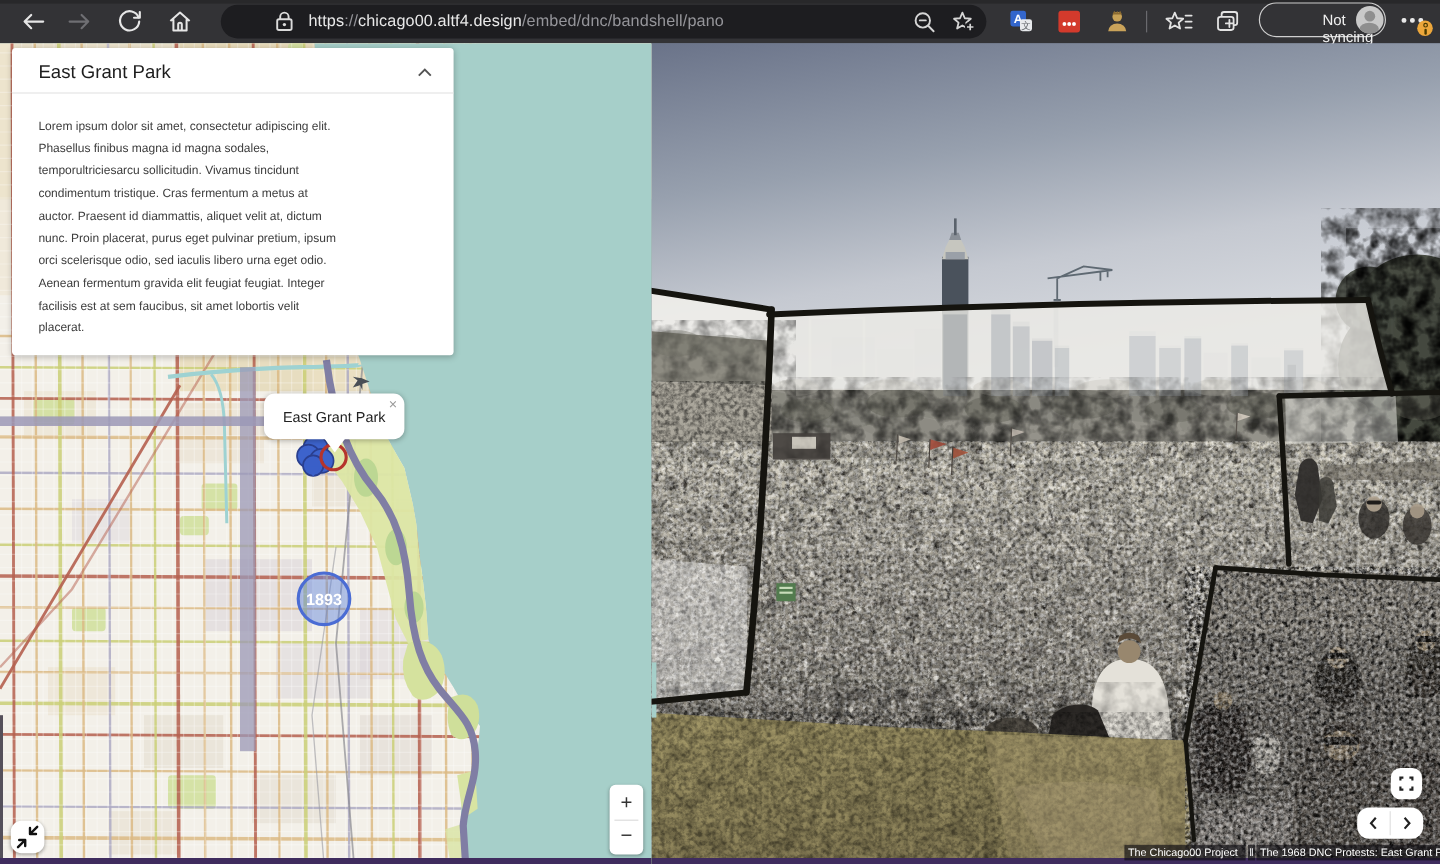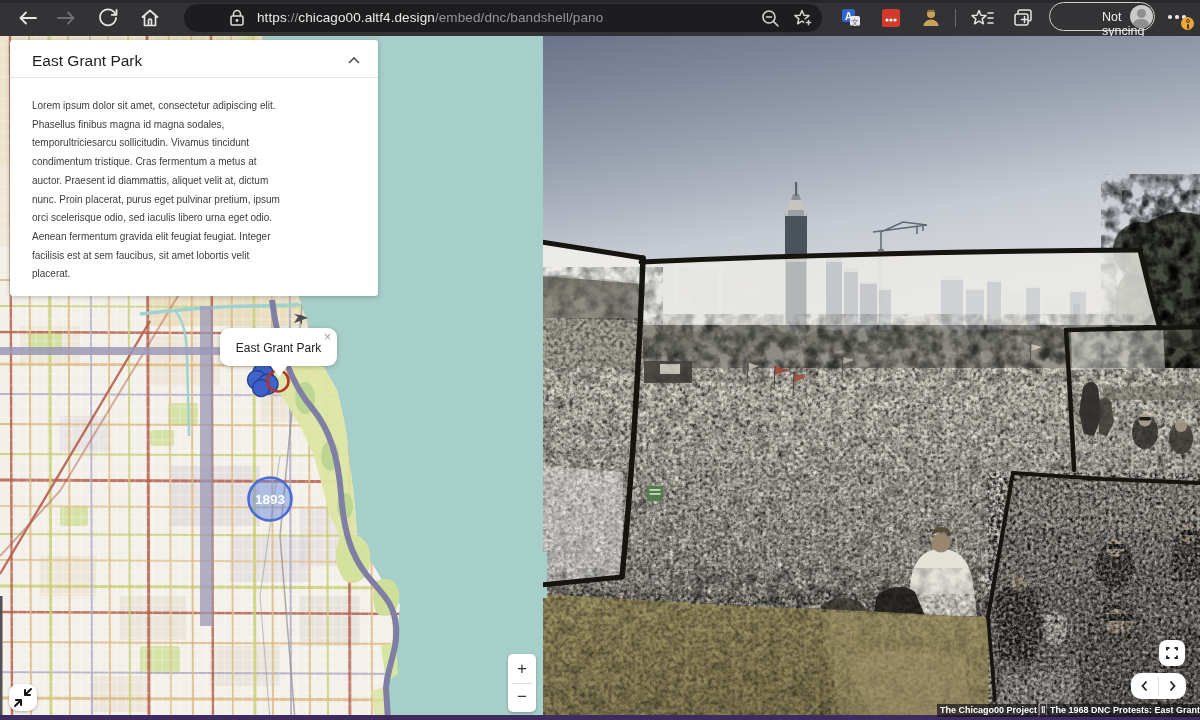--- a/index.html
+++ b/index.html
@@ -34,21 +34,21 @@
   
   .mapbtn { position:absolute; background:#fff; box-shadow:0 1px 3px rgba(0,0,0,0.3); }
   #zoomctl { left:508px; top:654px; width:28px; height:58px; border-radius:5px; }
   #zoomctl .zc { position:absolute; left:0; width:28px; text-align:center; font-size:17px; color:#333; }
   #zoomctl .sep { position:absolute; left:4px; top:29px; width:20px; height:1px; background:#ddd; }
   #collapse { left:9px; top:684px; width:28px; height:27px; border-radius:9px; }
   
   #fsbtn { position:absolute; left:1159px; top:640px; width:26px; height:26px; border-radius:8px; background:#fff; }
   #carousel { position:absolute; left:1131px; top:673px; width:55px; height:26px; border-radius:10px; background:#fff; }
   #carousel .cdiv { position:absolute; left:27px; top:3px; width:1px; height:20px; background:#e0e0e0; }
-  .attr { position:absolute; top:704px; height:13px; background:rgba(15,13,18,0.66); color:#fff; font-size:9px; font-weight:bold; line-height:13px; padding:0 3px; white-space:nowrap; overflow:hidden; }
+  .attr { position:absolute; top:704px; height:13px; background:rgba(15,13,18,0.66); color:#fff; font-size:9px; font-weight:normal; line-height:13px; padding:0 3px; white-space:nowrap; overflow:hidden; }
 </style>
 </head>
 <body>
 <div id="page">
   <div id="map"></div>
   <div id="pano"></div>
 
   <div id="chrome">
     <div class="topedge"></div>
     <svg class="cicon" style="left:15px" viewBox="0 0 26 26">

